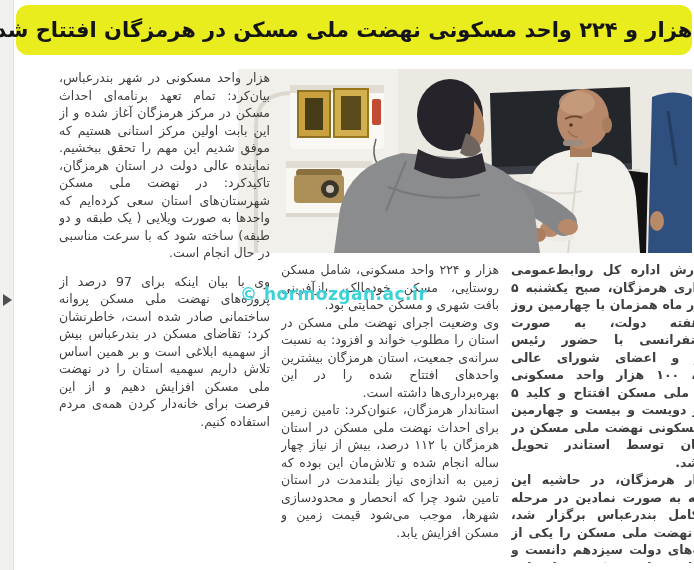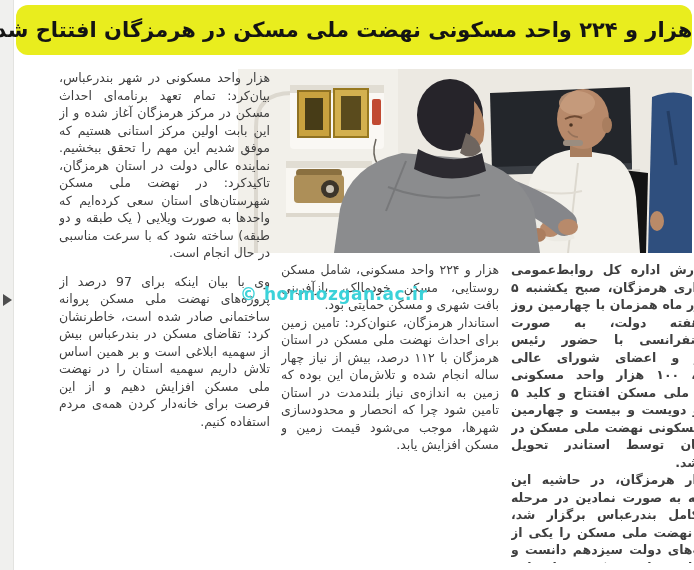--- a/index.html
+++ b/index.html
@@ -127,19 +127,20 @@
 
 <div class="watermark">© hormozgan.ac.ir</div>
 
 <div class="col para-tight" id="col-right">
   <p>به گزارش اداره کل روابط‌عمومی استانداری هرمزگان، صبح یکشنبه ۵ شهریور ماه همزمان با چهارمین روز از هفته دولت، به صورت ویدئوکنفرانسی با حضور رئیس جمهور و اعضای شورای عالی مسکن، ۱۰۰ هزار واحد مسکونی نهضت ملی مسکن افتتاح و کلید ۵ هزار و دویست و بیست و چهارمین واحد مسکونی نهضت ملی مسکن در هرمزگان توسط استاندر تحویل مردم شد.</p>
   <p>استاندار هرمزگان، در حاشیه این آیین که به صورت نمادین در مرحله سید کامل بندرعباس برگزار شد، اجرای نهضت ملی مسکن را یکی از اولویت‌های دولت سیزدهم دانست و اظهارداشت: امروز یکصد هزار واحد مسکونی به طور همزمان در کشور افتتاح شد که سهم استان هرمزگان از این تعداد، ۵</p>
 </div>
 
 <div class="col para-tight" id="col-middle">
   <p>هزار و ۲۲۴ واحد مسکونی، شامل مسکن روستایی، مسکن خودمالک، بازآفرینی بافت شهری و مسکن حمایتی بود.</p>
+  <p>وی وضعیت اجرای نهضت ملی مسکن در استان را مطلوب خواند و افزود: به نسبت سرانه‌ی جمعیت، استان هرمزگان بیشترین واحدهای افتتاح شده را در این بهره‌برداری‌ها داشته است.</p>
   <p>استاندار هرمزگان، عنوان‌کرد: تامین زمین برای احداث نهضت ملی مسکن در استان هرمزگان با ۱۱۲ درصد، بیش از نیاز چهار ساله انجام شده و تلاش‌مان این بوده که زمین به اندازه‌ی نیاز بلندمدت در استان تامین شود چرا که انحصار و محدودسازی شهرها، موجب می‌شود قیمت زمین و مسکن افزایش یابد.</p>
 </div>
 
 <div class="col para-gaps" id="col-left">
   <p>هزار واحد مسکونی در شهر بندرعباس، بیان‌کرد: تمام تعهد برنامه‌ای احداث مسکن در مرکز هرمزگان آغاز شده و از این بابت اولین مرکز استانی هستیم که موفق شدیم این مهم را تحقق ببخشیم. نماینده عالی دولت در استان هرمزگان، تاکیدکرد: در نهضت ملی مسکن شهرستان‌های استان سعی کرده‌ایم که واحدها به صورت ویلایی ( یک طبقه و دو طبقه) ساخته شود که با سرعت مناسبی در حال انجام است.</p>
   <p>وی با بیان اینکه برای 97 درصد از پروژه‌های نهضت ملی مسکن پروانه ساختمانی صادر شده است، خاطرنشان کرد: تقاضای مسکن در بندرعباس بیش از سهمیه ابلاغی است و بر همین اساس تلاش داریم سهمیه استان را در نهضت ملی مسکن افزایش دهیم و از این فرصت برای خانه‌دار کردن همه‌ی مردم استفاده کنیم.</p>
 </div>
 
 </body></html>

